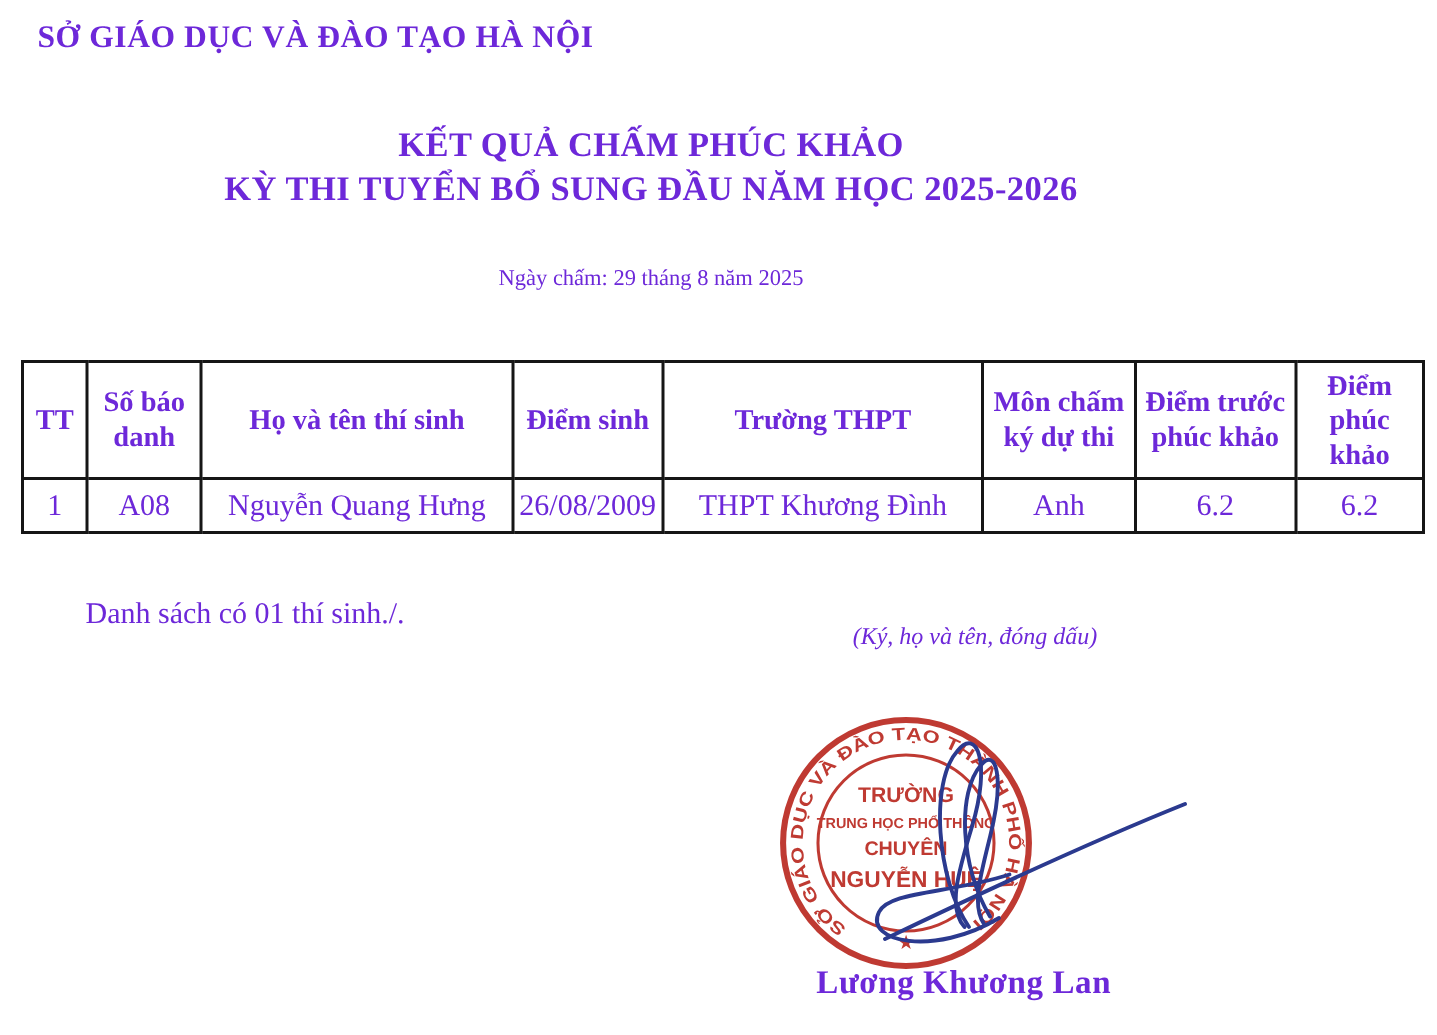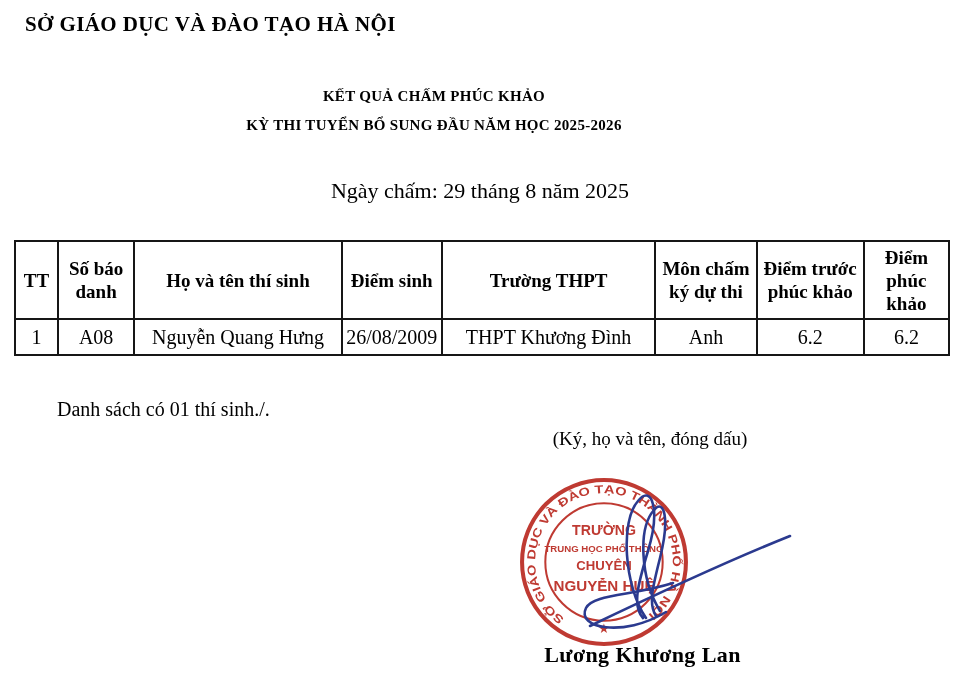--- a/index.html
+++ b/index.html
@@ -3,21 +3,21 @@
 <meta charset="utf-8">
 <style>
   * { margin: 0; padding: 0; box-sizing: border-box; }
   html, body { background: #ffffff; }
   .page {
     position: relative;
     width: 958px;
     height: 690px;
     background: #ffffff;
     font-family: "Liberation Serif", "DejaVu Serif", serif;
-    color: #000000;
+    color: #6d28d9;
     overflow: hidden;
   }
   .letterhead {
     position: absolute;
     left: 25px;
     top: 6px;
     font-weight: bold;
     font-size: 21px;
     letter-spacing: 0.4px;
     line-height: 37px;
@@ -25,32 +25,31 @@
   }
   .title-block {
     position: absolute;
     left: 0;
     top: 82px;
     width: 868px;
     text-align: center;
   }
   .title-line {
     font-weight: bold;
-    font-size: 15px;
+    font-size: 23px;
     line-height: 29px;
     letter-spacing: 0.3px;
   }
   .date-line {
     position: absolute;
     left: 0;
     top: 178px;
     width: 868px;
     text-align: center;
-    font-size: 22px;
-    margin-left: 46px;
+    font-size: 15px;
   }
   table.results {
     position: absolute;
     left: 14px;
     top: 240px;
     width: 936px;
     border-collapse: collapse;
     table-layout: fixed;
   }
   table.results th, table.results td {
@@ -92,22 +91,23 @@
     top: 412px;
     width: 460px;
     text-align: center;
   }
   .sign-title {
     font-weight: bold;
     font-size: 21px;
     letter-spacing: 0.3px;
   }
   .sign-sub {
-    font-size: 19px;
-    margin-top: 16px;
+    font-style: italic;
+    font-size: 16px;
+    margin-top: 4px;
   }
   .stamp-svg {
     position: absolute;
     left: 518px;
     top: 476px;
     width: 172px;
     height: 172px;
   }
   .stamp-text {
     font-family: "Liberation Sans", "DejaVu Sans", sans-serif;

